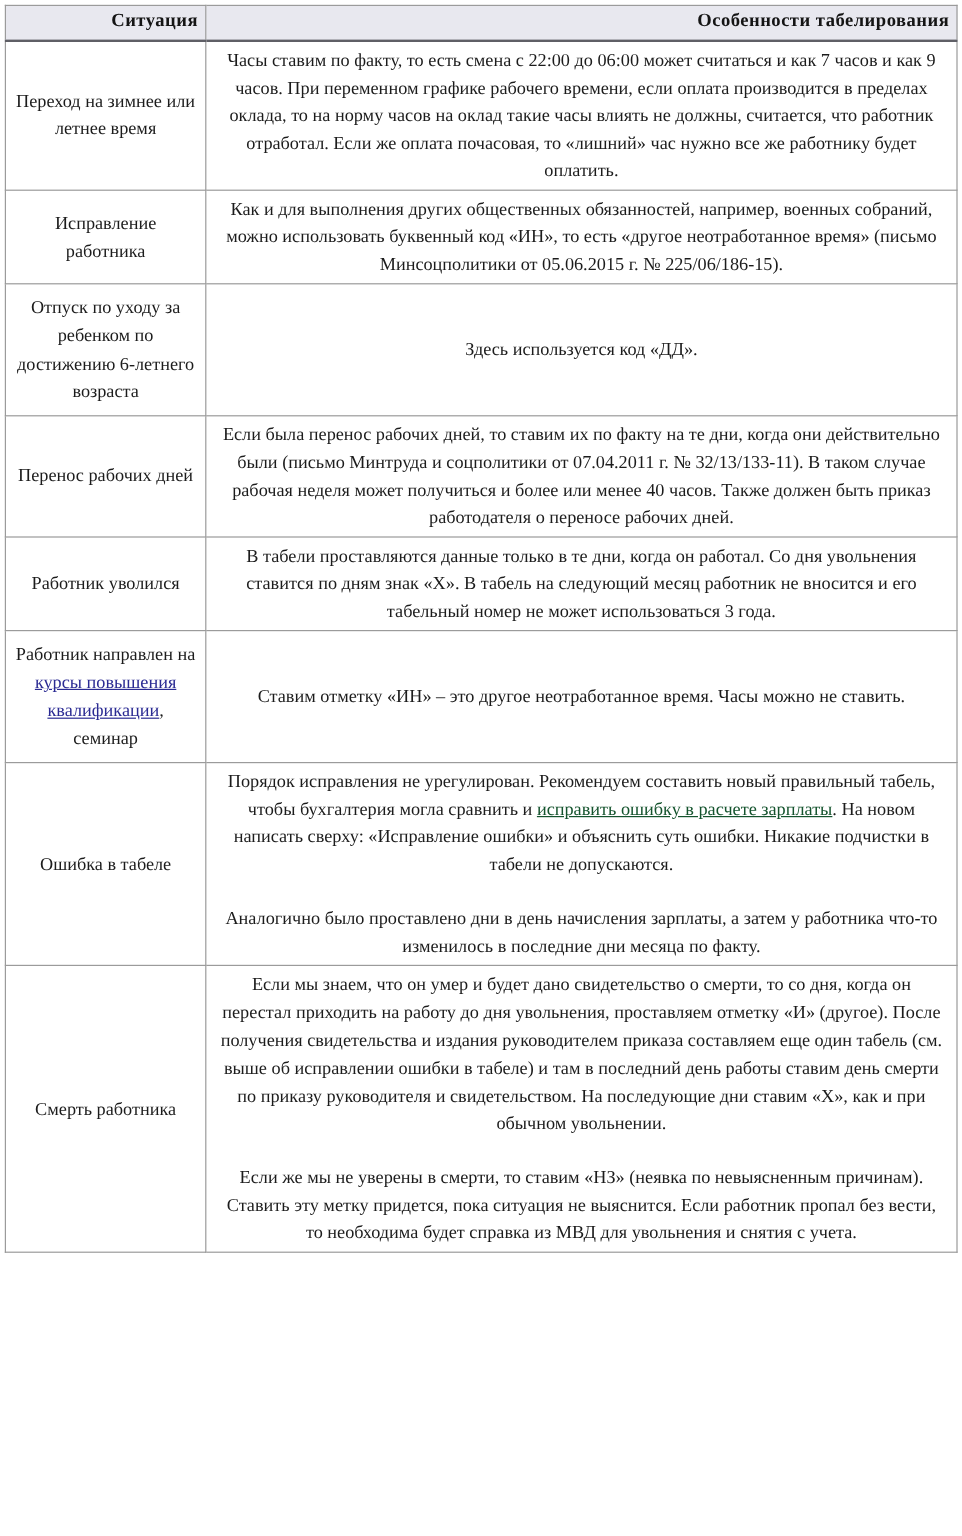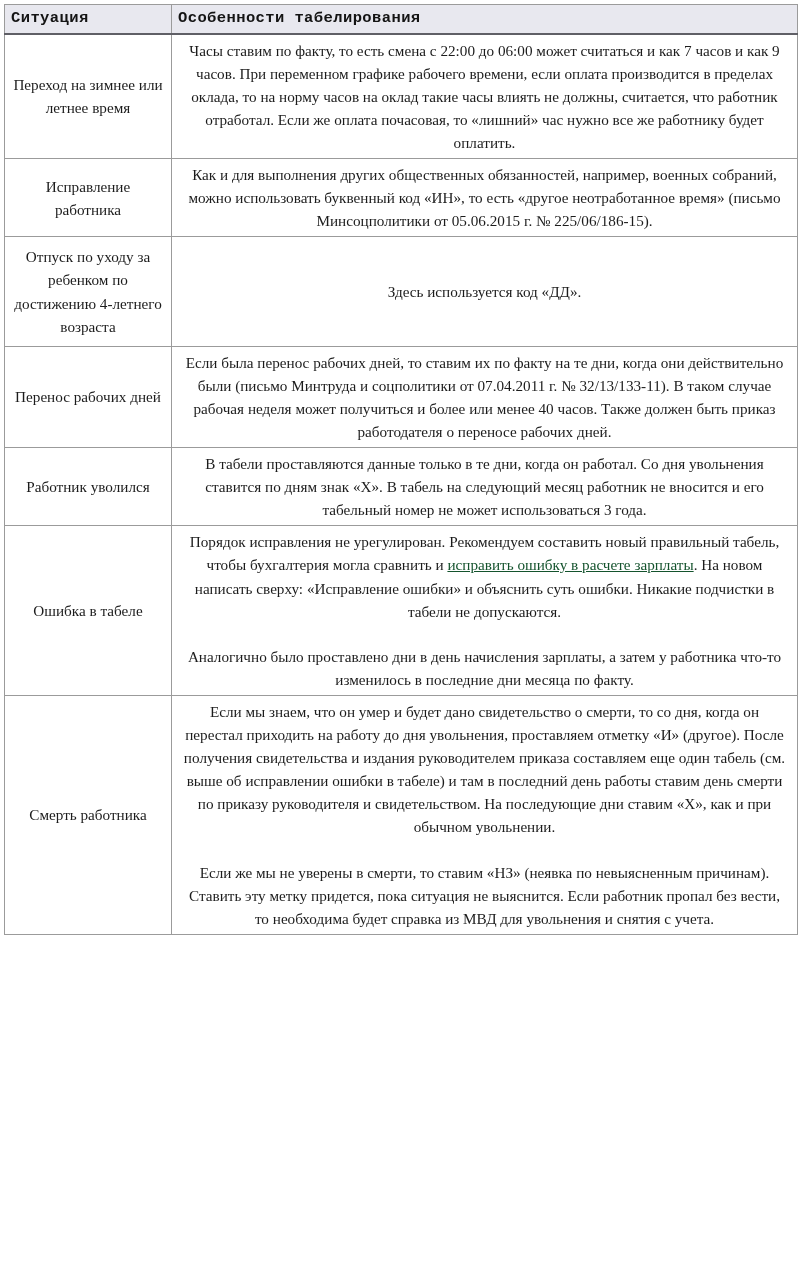--- a/index.html
+++ b/index.html
@@ -34,24 +34,23 @@
   table.tabel col.c-osb { width: 626px; }
 
   thead th {
     background: #e8e8ef;
     border: 1px solid #9b9b9b;
     border-bottom: 2px solid #5f5f66;
     font-weight: bold;
     font-size: 15.5px;
     letter-spacing: .4px;
     padding: 4px 6px 5px 6px;
-    text-align: left;
+    text-align: right;
     color: #141414;
     line-height: 1.2;
-    font-family: Liberation Mono, monospace;
   }
 
   tbody td {
     border: 1px solid #9b9b9b;
     vertical-align: middle;
     font-size: 15.2px;
     line-height: 1.52;
     color: #1c1c1c;
   }
 
@@ -104,35 +103,41 @@
             <p><span>Часы ставим по факту, то есть смена с 22:00 до 06:00 может считаться и как 7 часов и как 9 часов. При переменном графике рабочего времени, если оплата производится в пределах оклада, то на норму часов на оклад такие часы влиять не должны, считается, что работник отработал. Если же оплата почасовая, то «лишний» час нужно все же работнику будет оплатить.</span></p>
           </td>
         </tr>
         <tr>
           <td class="sit">Исправление работника</td>
           <td class="osb">
             <p><span>Как и для выполнения других общественных обязанностей, например, военных собраний, можно использовать буквенный код «ИН», то есть «другое неотработанное время» (письмо Минсоцполитики от 05.06.2015 г. № 225/06/186-15).</span></p>
           </td>
         </tr>
         <tr>
-          <td class="sit">Отпуск по уходу за ребенком по достижению 4-летнего возраста</td>
+          <td class="sit">Отпуск по уходу за ребенком по достижению 6-летнего возраста</td>
           <td class="osb">
             <p><span>Здесь используется код «ДД».</span></p>
           </td>
         </tr>
         <tr>
           <td class="sit">Перенос рабочих дней</td>
           <td class="osb">
             <p><span>Если была перенос рабочих дней, то ставим их по факту на те дни, когда они действительно были (письмо Минтруда и соцполитики от 07.04.2011 г. № 32/13/133-11). В таком случае рабочая неделя может получиться и более или менее 40 часов. Также должен быть приказ работодателя о переносе рабочих дней.</span></p>
           </td>
         </tr>
         <tr>
           <td class="sit">Работник уволился</td>
           <td class="osb">
             <p><span>В табели проставляются данные только в те дни, когда он работал. Со дня увольнения ставится по дням знак «Х». В табель на следующий месяц работник не вносится и его табельный номер не может использоваться 3 года.</span></p>
+          </td>
+        </tr>
+        <tr>
+          <td class="sit"><span>Работник направлен на </span><a class="lnk" href="#">курсы повышения квалификации</a><span>, семинар</span></td>
+          <td class="osb">
+            <p><span>Ставим отметку «ИН» – это другое неотработанное время. Часы можно не ставить.</span></p>
           </td>
         </tr>
         <tr>
           <td class="sit">Ошибка в табеле</td>
           <td class="osb">
             <p><span>Порядок исправления не урегулирован. Рекомендуем составить новый правильный табель, чтобы бухгалтерия могла сравнить и </span><a class="lnk lnk-bold" href="#">исправить ошибку в расчете зарплаты</a><span>. На новом написать сверху: «Исправление ошибки» и объяснить суть ошибки. Никакие подчистки в табели не допускаются.</span></p>
             <p><span>Аналогично было проставлено дни в день начисления зарплаты, а затем у работника что-то изменилось в последние дни месяца по факту.</span></p>
           </td>
         </tr>
         <tr>

